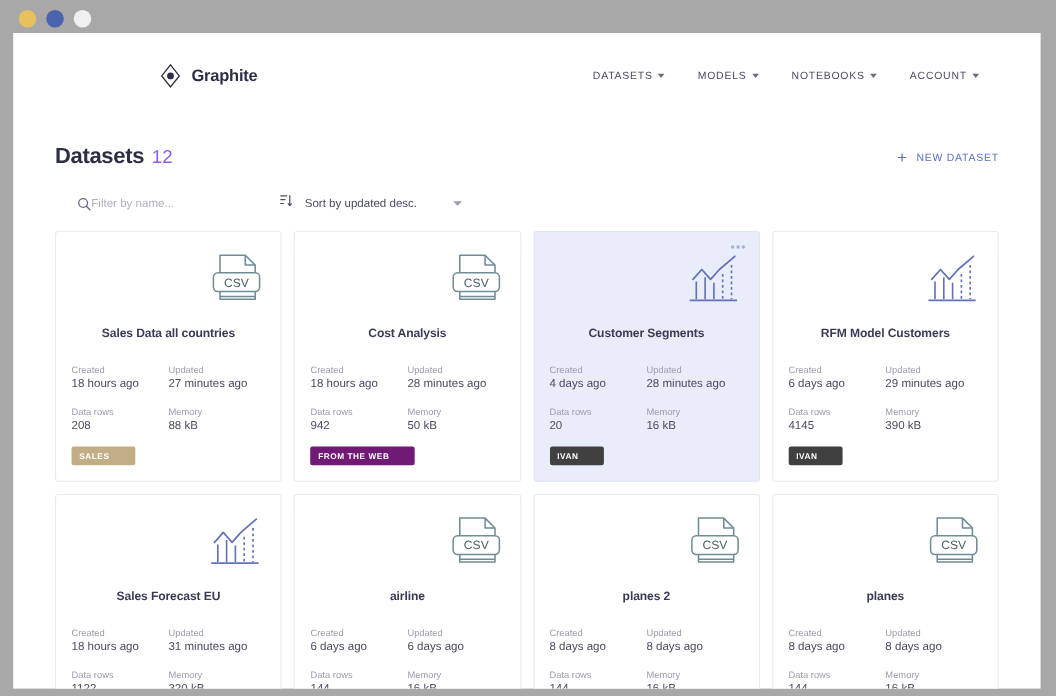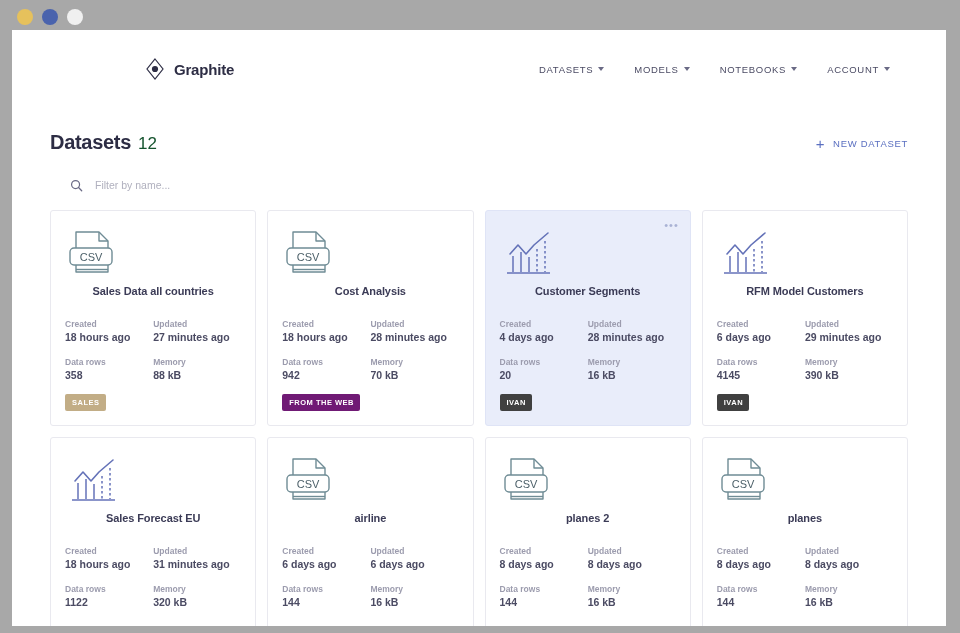--- a/index.html
+++ b/index.html
@@ -66,35 +66,35 @@
   
   #content { padding: 0 38px 0 38px; }
 
   #titlerow {
     display: flex; align-items: baseline;
     padding: 22px 0 0 0;
   }
   #pagetitle {
     font-size: 20px; font-weight: bold; color: #2d2d44; letter-spacing: -0.3px;
   }
-  #pagecount { font-size: 17px; color: #14532d; margin-left: 7px; font-weight: normal; }
+  #pagecount { font-size: 17px; color: #8b5cf6; margin-left: 7px; font-weight: normal; }
   #newbtn {
     margin-left: auto;
     display: flex; align-items: center; gap: 8px;
     color: #5a6fc0; font-size: 9.5px; letter-spacing: 0.7px;
     cursor: pointer; padding-top: 6px;
   }
   #newbtn .plus { font-size: 15px; line-height: 1; font-weight: 300; }
 
   #toolsrow {
     display: flex; align-items: center;
     margin-top: 20px; padding-left: 20px;
     height: 22px;
   }
-  #searchbox { display: flex; align-items: center; gap: 12px; width: 170px; }
+  #searchbox { display: flex; align-items: center; width: 170px; }
   #searchbox svg { display: block; }
   #filterinput {
     border: none; outline: none; background: transparent;
     font-family: "Liberation Sans", sans-serif;
     font-size: 10.5px; color: #6a6a85; width: 130px;
   }
   #filterinput::placeholder { color: #b0b0be; }
   #sortctrl {
     display: flex; align-items: center; gap: 11px;
     margin-left: 13px; cursor: pointer;
@@ -126,39 +126,39 @@
   }
   .card.active {
     background: #e9edfa;
     border-color: #dfe4f6;
   }
   .card-more {
     position: absolute; right: 11px; top: 9px;
     color: #a9b2d4; font-size: 11px; letter-spacing: 1px;
     line-height: 1;
   }
-  .card-icon { height: 58px; display: flex; align-items: center; justify-content: flex-start; }
+  .card-icon { height: 58px; display: flex; align-items: center; justify-content: flex-end; }
   .card-title {
     text-align: center; font-size: 11px; font-weight: bold;
-    color: #3b3b56; margin-top: 0; letter-spacing: -0.1px;
+    color: #3b3b56; margin-top: 12px; letter-spacing: -0.1px;
   }
   .meta {
     display: grid; grid-template-columns: 1fr 1fr;
-    margin-top: 20px; row-gap: 0px; font-weight: bold;
+    margin-top: 20px; row-gap: 0px;
   }
   .meta-label { font-size: 8.5px; color: #9c9cae; line-height: 14px; }
   .meta-value { font-size: 10.5px; color: #4b4b63; line-height: 13px; }
   .meta-block { padding-right: 6px; }
   .meta-block.second { margin-top: 11px; }
   .tag {
     display: inline-block;
     margin-top: 12px;
     font-size: 7.5px; font-weight: bold; letter-spacing: 0.5px;
     color: #ffffff;
-    padding: 4px 6px 4px 7px;
+    padding: 4px 23px 4px 7px;
     border-radius: 2px;
   }
   .tag.sales     { background: #c2ad86; }
   .tag.web       { background: #701a75; }
   .tag.ivan      { background: #404040; }
 </style>
 </head>
 <body>
 
 <div id="screen">
@@ -216,20 +216,33 @@
       <div id="toolsrow">
         <div id="searchbox">
           <span>
             <svg width="13" height="13" viewBox="0 0 14 14">
               <circle cx="6" cy="6" r="4.3" fill="none" stroke="#6a6a85" stroke-width="1.3"></circle>
               <line x1="9.2" y1="9.2" x2="12.6" y2="12.6" stroke="#6a6a85" stroke-width="1.4" stroke-linecap="round"></line>
             </svg>
           </span>
           <input id="filterinput" type="text" placeholder="Filter by name..." style="">
         </div>
+        <div id="sortctrl">
+          <span>
+            <svg width="13" height="13" viewBox="0 0 14 14">
+              <line x1="2" y1="2.3" x2="8.6" y2="2.3" stroke="#4a4a63" stroke-width="1.2"></line>
+              <line x1="2" y1="6.0" x2="7.0" y2="6.0" stroke="#4a4a63" stroke-width="1.2"></line>
+              <line x1="2" y1="9.7" x2="5.4" y2="9.7" stroke="#4a4a63" stroke-width="1.2"></line>
+              <line x1="11.2" y1="1.6" x2="11.2" y2="11.6" stroke="#4a4a63" stroke-width="1.2"></line>
+              <polyline points="9.4,9.6 11.2,11.8 13,9.6" fill="none" stroke="#4a4a63" stroke-width="1.2"></polyline>
+            </svg>
+          </span>
+          <span id="sortlabel">Sort by updated desc.</span>
+          <span id="sortcaret"></span>
+        </div>
       </div>
 
       <div id="grid">
           <div class="card"><div class="card-icon">
               <svg width="52" height="56" viewBox="0 0 52 56">
                 <path d="M11 4 H34 L43 13 V44 H11 Z" fill="#ffffff" stroke="#6f8c95" stroke-width="1.4" stroke-linejoin="round"></path>
                 <path d="M34 4 V13 H43" fill="none" stroke="#6f8c95" stroke-width="1.4" stroke-linejoin="round"></path>
                 <rect x="5" y="20" width="42" height="17" rx="4" ry="4" fill="#ffffff" stroke="#6f8c95" stroke-width="1.4"></rect>
                 <text x="26" y="32.5" text-anchor="middle" font-family="Liberation Sans, sans-serif" font-size="11" fill="#4b5f68">CSV</text>
                 <line x1="11" y1="41.5" x2="43" y2="41.5" stroke="#6f8c95" stroke-width="1.4"></line>
@@ -238,21 +251,21 @@
               <div class="meta-block">
                 <div class="meta-label">Created</div>
                 <div class="meta-value">18 hours ago</div>
               </div>
               <div class="meta-block">
                 <div class="meta-label">Updated</div>
                 <div class="meta-value">27 minutes ago</div>
               </div>
               <div class="meta-block second">
                 <div class="meta-label">Data rows</div>
-                <div class="meta-value">358</div>
+                <div class="meta-value">208</div>
               </div>
               <div class="meta-block second">
                 <div class="meta-label">Memory</div>
                 <div class="meta-value">88 kB</div>
               </div>
             </div><span class="tag sales">SALES</span></div>
           <div class="card"><div class="card-icon">
               <svg width="52" height="56" viewBox="0 0 52 56">
                 <path d="M11 4 H34 L43 13 V44 H11 Z" fill="#ffffff" stroke="#6f8c95" stroke-width="1.4" stroke-linejoin="round"></path>
                 <path d="M34 4 V13 H43" fill="none" stroke="#6f8c95" stroke-width="1.4" stroke-linejoin="round"></path>
@@ -268,21 +281,21 @@
               <div class="meta-block">
                 <div class="meta-label">Updated</div>
                 <div class="meta-value">28 minutes ago</div>
               </div>
               <div class="meta-block second">
                 <div class="meta-label">Data rows</div>
                 <div class="meta-value">942</div>
               </div>
               <div class="meta-block second">
                 <div class="meta-label">Memory</div>
-                <div class="meta-value">70 kB</div>
+                <div class="meta-value">50 kB</div>
               </div>
             </div><span class="tag web">FROM THE WEB</span></div>
           <div class="card active"><span class="card-more">•••</span><div class="card-icon">
               <svg width="56" height="56" viewBox="0 0 56 56">
                 <line x1="7" y1="45" x2="50" y2="45" stroke="#6472b8" stroke-width="1.6"></line>
                 <line x1="13" y1="28" x2="13" y2="44" stroke="#6472b8" stroke-width="1.5"></line>
                 <line x1="21" y1="24" x2="21" y2="44" stroke="#6472b8" stroke-width="1.5"></line>
                 <line x1="29" y1="29" x2="29" y2="44" stroke="#6472b8" stroke-width="1.5"></line>
                 <line x1="37" y1="21" x2="37" y2="44" stroke="#6472b8" stroke-width="1.5" stroke-dasharray="2.5 2.5"></line>
                 <line x1="45" y1="13" x2="45" y2="44" stroke="#6472b8" stroke-width="1.5" stroke-dasharray="2.5 2.5"></line>

